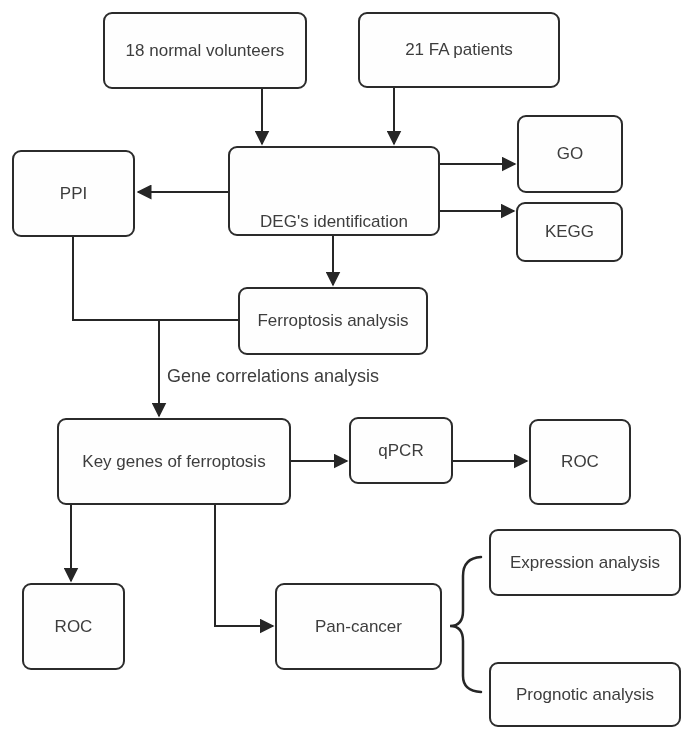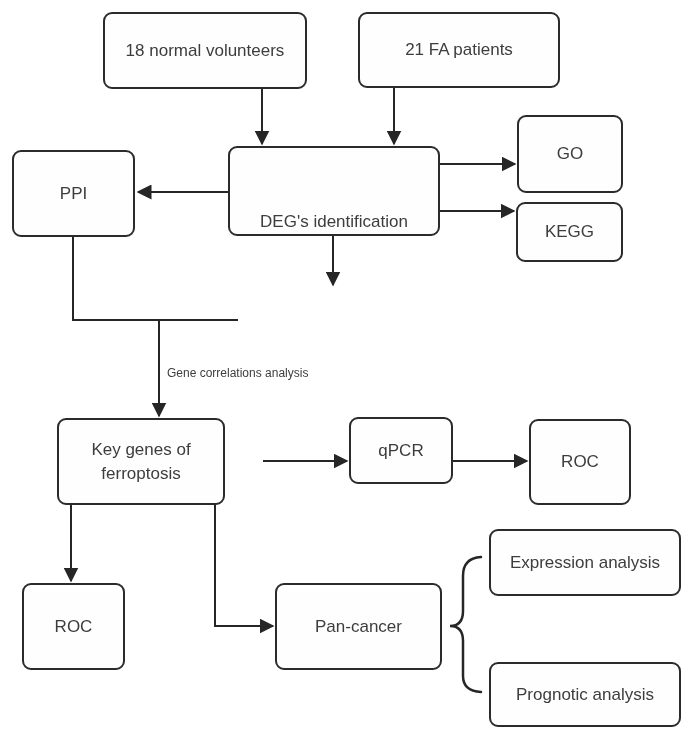--- a/index.html
+++ b/index.html
@@ -31,32 +31,32 @@
     align-items: center;
     justify-content: center;
     text-align: center;
     color: #3d3d3d;
     font-size: 17px;
     line-height: 1.4;
   }
   .edge-label {
     position: absolute;
     color: #3d3d3d;
-    font-size: 12px;
+    font-size: 18px;
     white-space: nowrap;
   }
   
   #n-normal      { left:103px; top:12px;  width:204px; height:77px; }
   #n-fa          { left:358px; top:12px;  width:202px; height:76px; }
   #n-deg         { left:228px; top:146px; width:212px; height:90px;align-items:flex-end; }
   #n-ppi         { left:12px;  top:150px; width:123px; height:87px; }
   #n-go          { left:517px; top:115px; width:106px; height:78px; }
   #n-kegg        { left:516px; top:202px; width:107px; height:60px; }
   #n-ferroptosis { left:238px; top:287px; width:190px; height:68px; }
-  #n-keygenes    { left:57px;  top:418px; width:168px; height:87px; padding:12px 22px; }
+  #n-keygenes    { left:57px;  top:418px; width:234px; height:87px; padding:12px 22px; }
   #n-qpcr        { left:349px; top:417px; width:104px; height:67px; }
   #n-roc-top     { left:529px; top:419px; width:102px; height:86px; }
   #n-roc-bottom  { left:22px;  top:583px; width:103px; height:87px; }
   #n-pancancer   { left:275px; top:583px; width:167px; height:87px; }
   #n-expression  { left:489px; top:529px; width:192px; height:67px; }
   #n-prognotic   { left:489px; top:662px; width:192px; height:65px; }
   #lbl-gene-corr { left:167px; top:366px; }
 </style>
 </head>
 <body>
@@ -103,20 +103,23 @@
   </div>
 
   <div class="node" id="n-go">
     <span>GO</span>
   </div>
 
   <div class="node" id="n-kegg">
     <span>KEGG</span>
   </div>
 
+  <div class="node" id="n-ferroptosis">
+    <span>Ferroptosis analysis</span>
+  </div>
 
   <div class="edge-label" id="lbl-gene-corr">Gene correlations analysis</div>
 
   <div class="node" id="n-keygenes">
     <span>Key genes of ferroptosis</span>
   </div>
 
   <div class="node" id="n-qpcr">
     <span>qPCR</span>
   </div>

